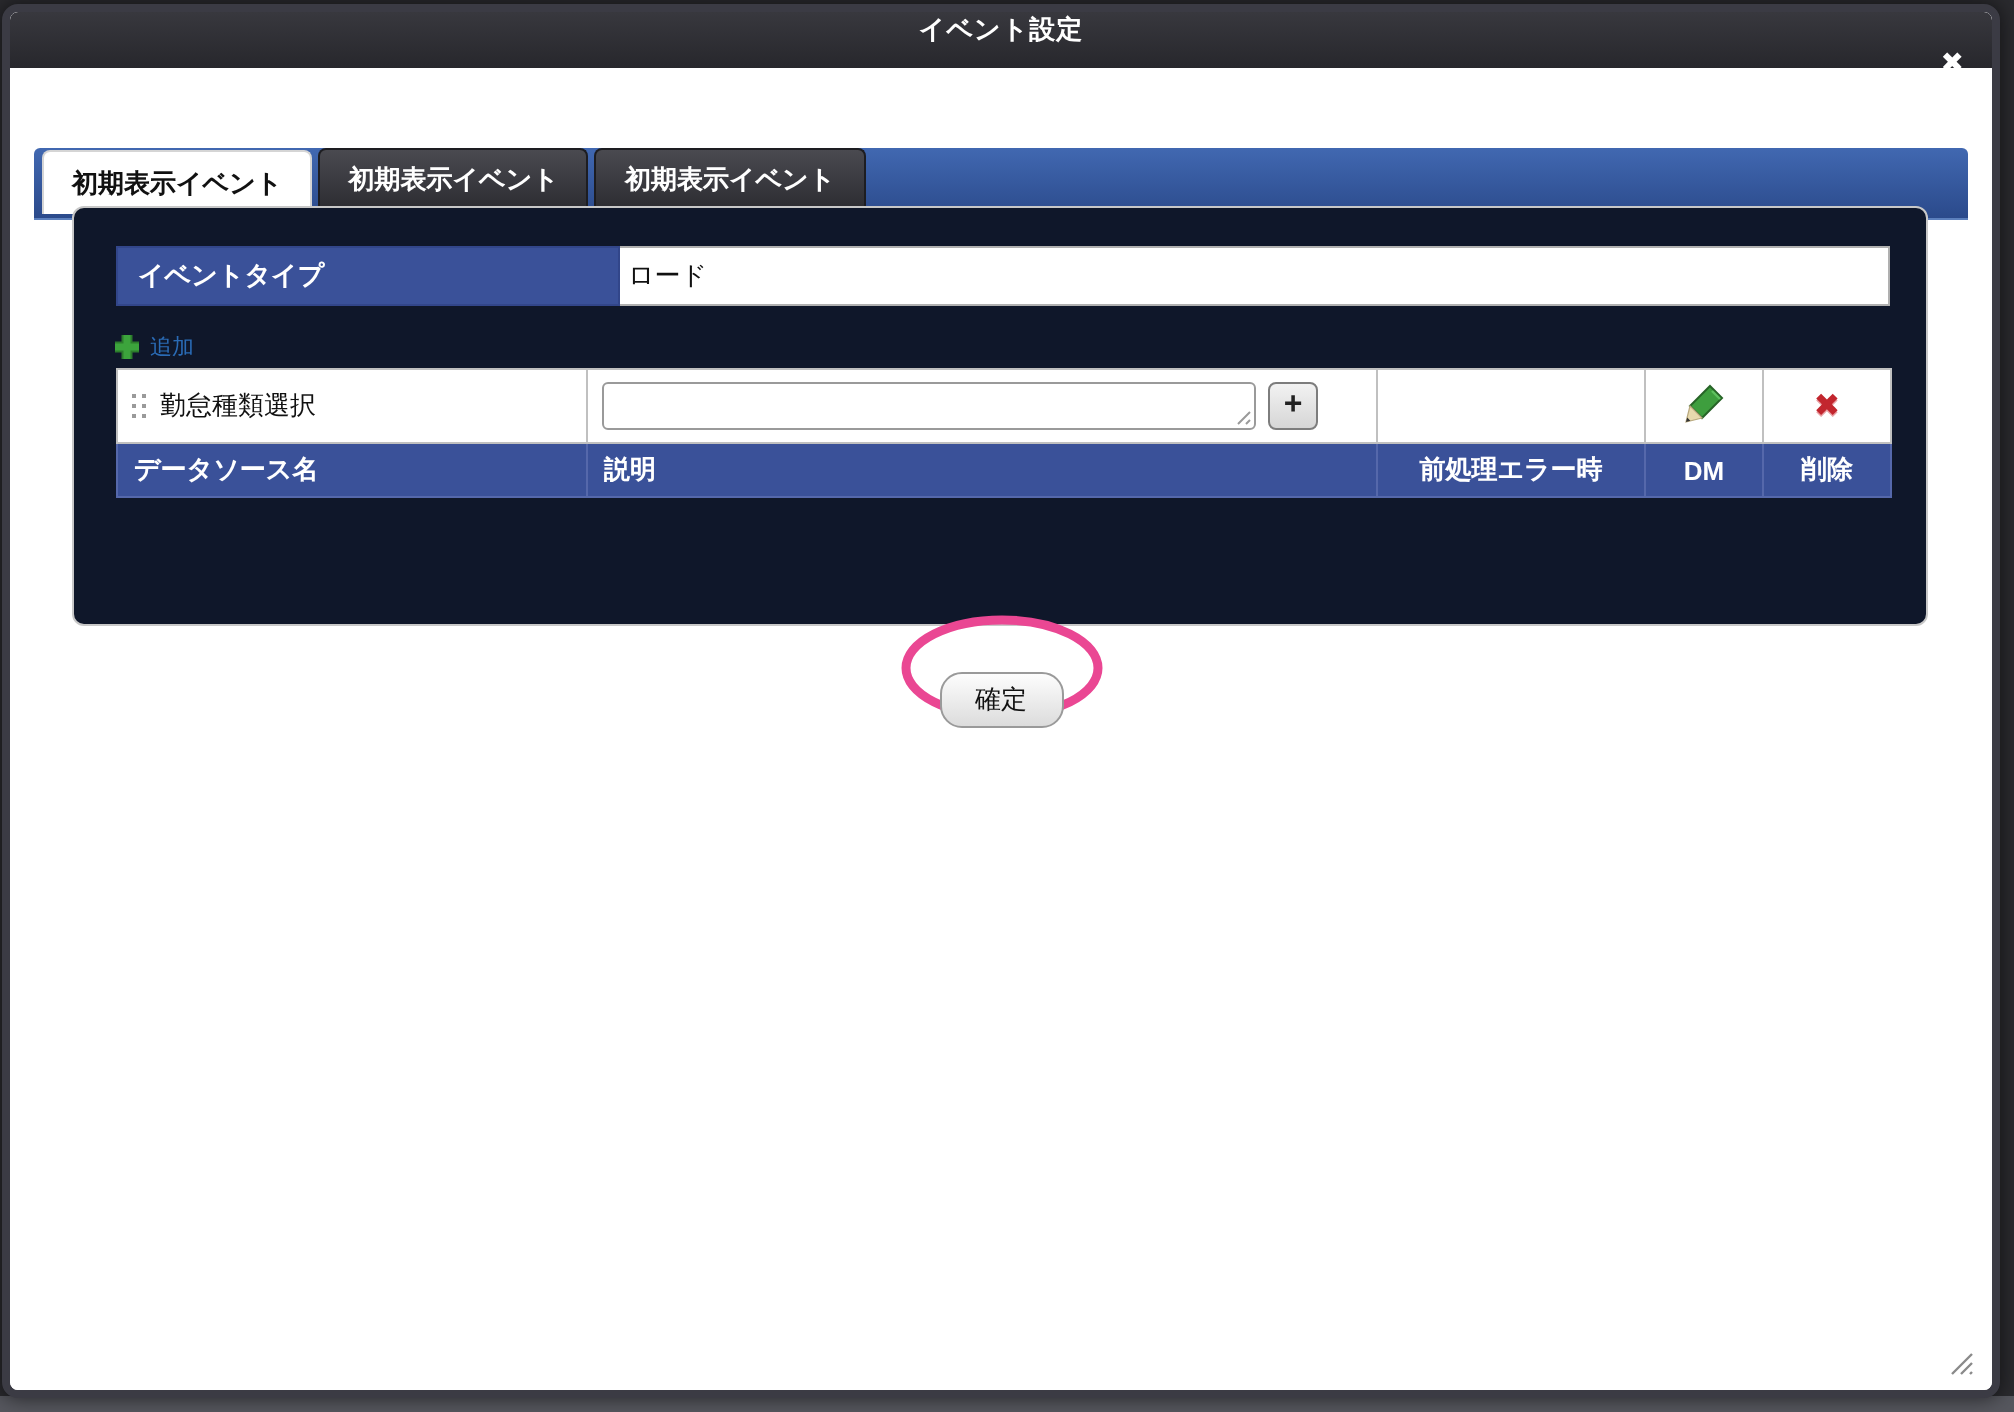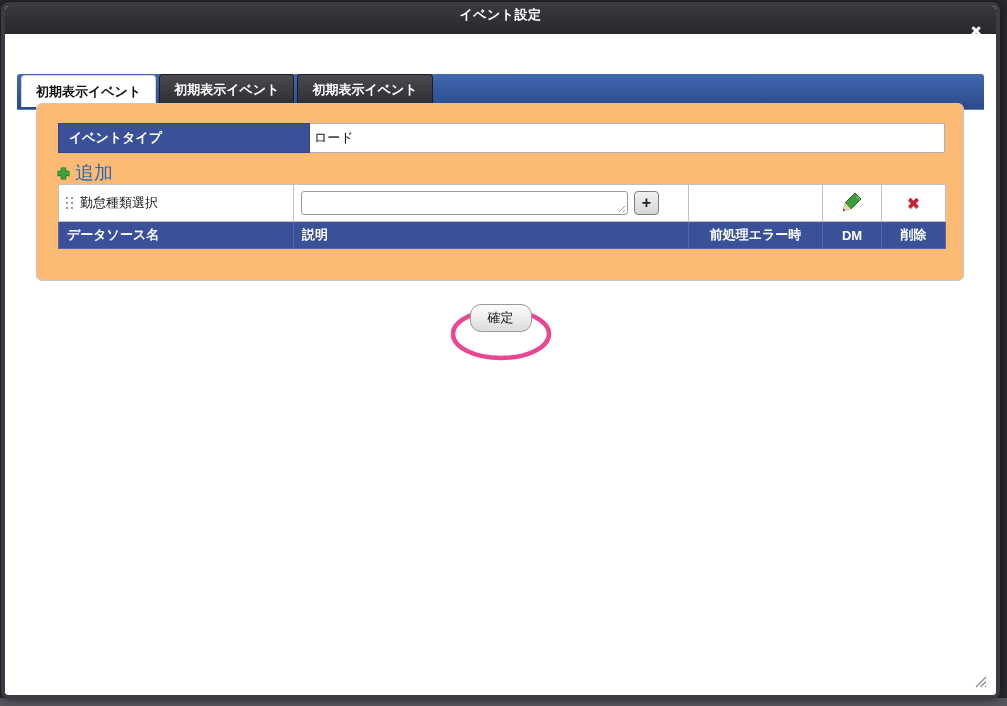--- a/index.html
+++ b/index.html
@@ -58,22 +58,22 @@
   }
   .tab.active {
     background:#fff; color:#111;
     height:32px; line-height:32px;
     border:1px solid #d5d5d5; border-bottom:none;
     position:relative; top:1px;
   }
 
   
   .panel {
-    position:absolute; left:31px; top:69px; width:928px; height:178px;
-    border:1px solid #c8c8c8; border-radius:6px; background:#fdba74;
+    position:absolute; left:31px; top:69px; width:928px; height:210px;
+    border:1px solid #c8c8c8; border-radius:6px; background:#0f172a;
   }
 
   
   .event-type-row {
     position:absolute; left:21px; top:19px; width:887px; height:30px;
     display:flex;
   }
   .event-type-label {
     width:252px; background:#3A5199; color:#fff;
     font-size:13px; font-weight:bold;
@@ -85,21 +85,21 @@
     font-size:13px; color:#111; line-height:28px; padding-left:4px;
     background:#fff;
   }
 
   
   .add-row {
     position:absolute; left:19px; top:60px; height:18px;
     display:flex; align-items:center; cursor:pointer;
   }
   .add-row svg { margin-right:4px; }
-  .add-link { color:#2a6bb5; font-size:19px; text-decoration:none; }
+  .add-link { color:#2a6bb5; font-size:11px; text-decoration:none; }
 
   
   table.ds-table {
     position:absolute; left:21px; top:80px; width:887px;
     border-collapse:collapse; table-layout:fixed;
   }
   .ds-table col.c1{width:235px;} .ds-table col.c2{width:395px;}
   .ds-table col.c3{width:134px;} .ds-table col.c4{width:59px;}
   .ds-table col.c5{width:64px;}
   .ds-table th {
@@ -132,21 +132,21 @@
   .icon-cell { text-align:center; }
   .dm-btn { display:inline-block; cursor:pointer; line-height:0; }
   .del-btn {
     color:#c2262e; font-size:16px; font-weight:bold; cursor:pointer;
     text-shadow:0 1px 0 #e9a0a4;
   }
 
   
   .confirm-area {
     position:absolute; left:0; width:100%; top:270px; height:60px;
-    display:flex; align-items:flex-start; justify-content:center;
+    display:flex; align-items:flex-end; justify-content:center;
   }
   .confirm-btn {
     position:relative; z-index:2;
     padding:4px 17px; font-size:13px; color:#111;
     background:linear-gradient(#fdfdfd,#dcdcdc);
     border:1px solid #9a9a9a; border-radius:11px;
     cursor:pointer;
     font-family:"Liberation Sans","DejaVu Sans",sans-serif;
   }
   .highlight-ellipse {

